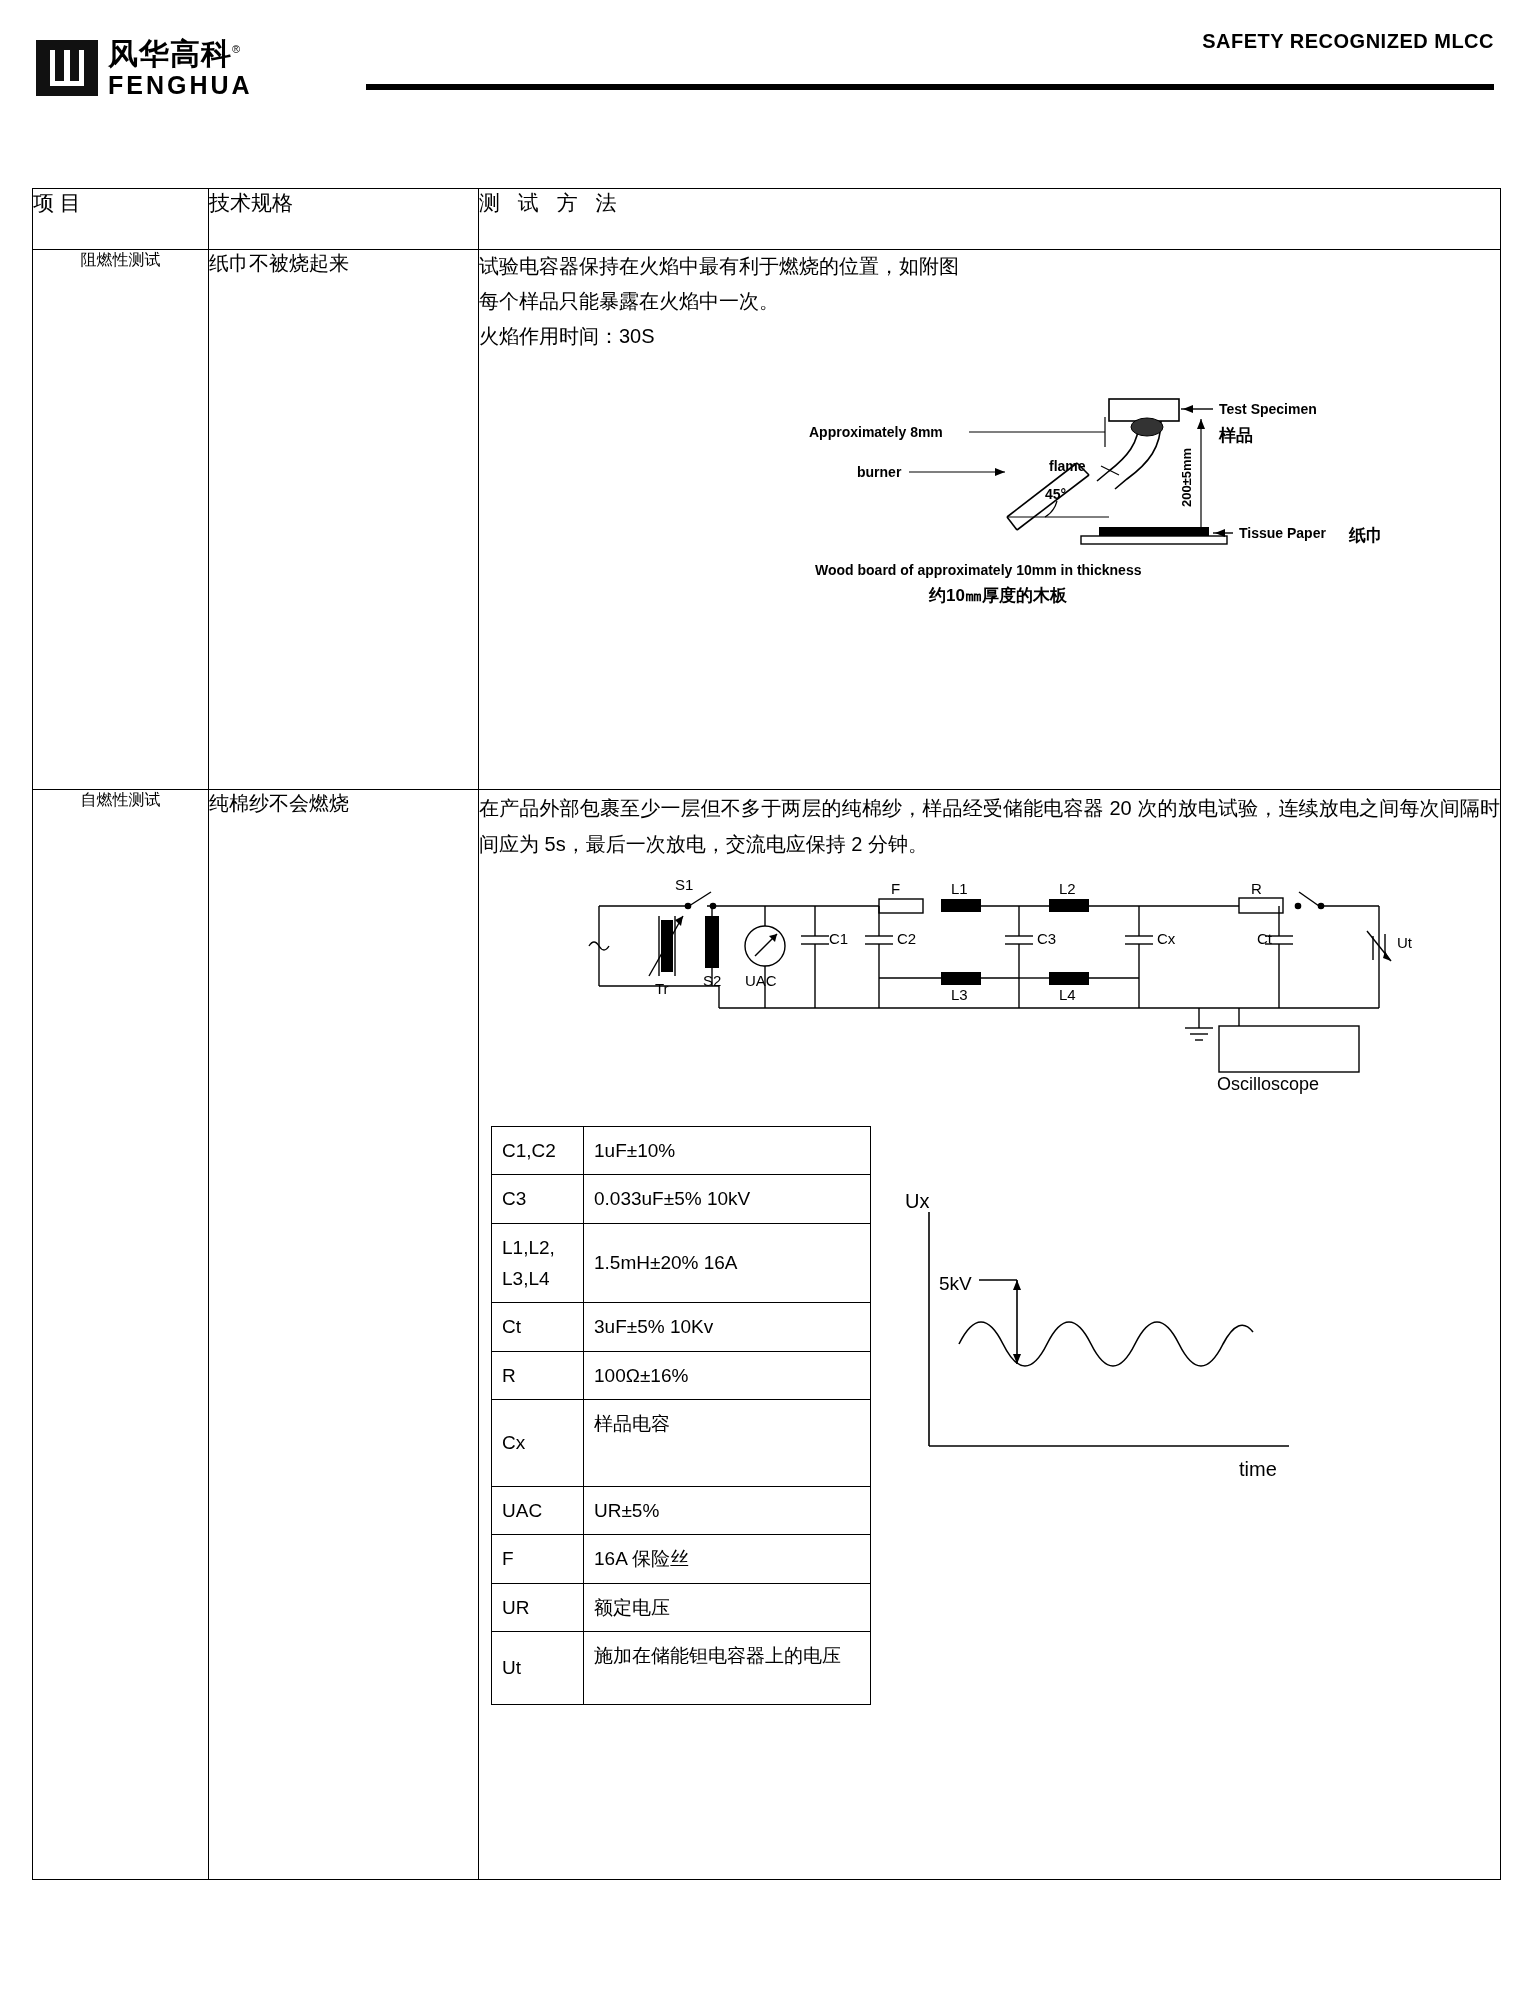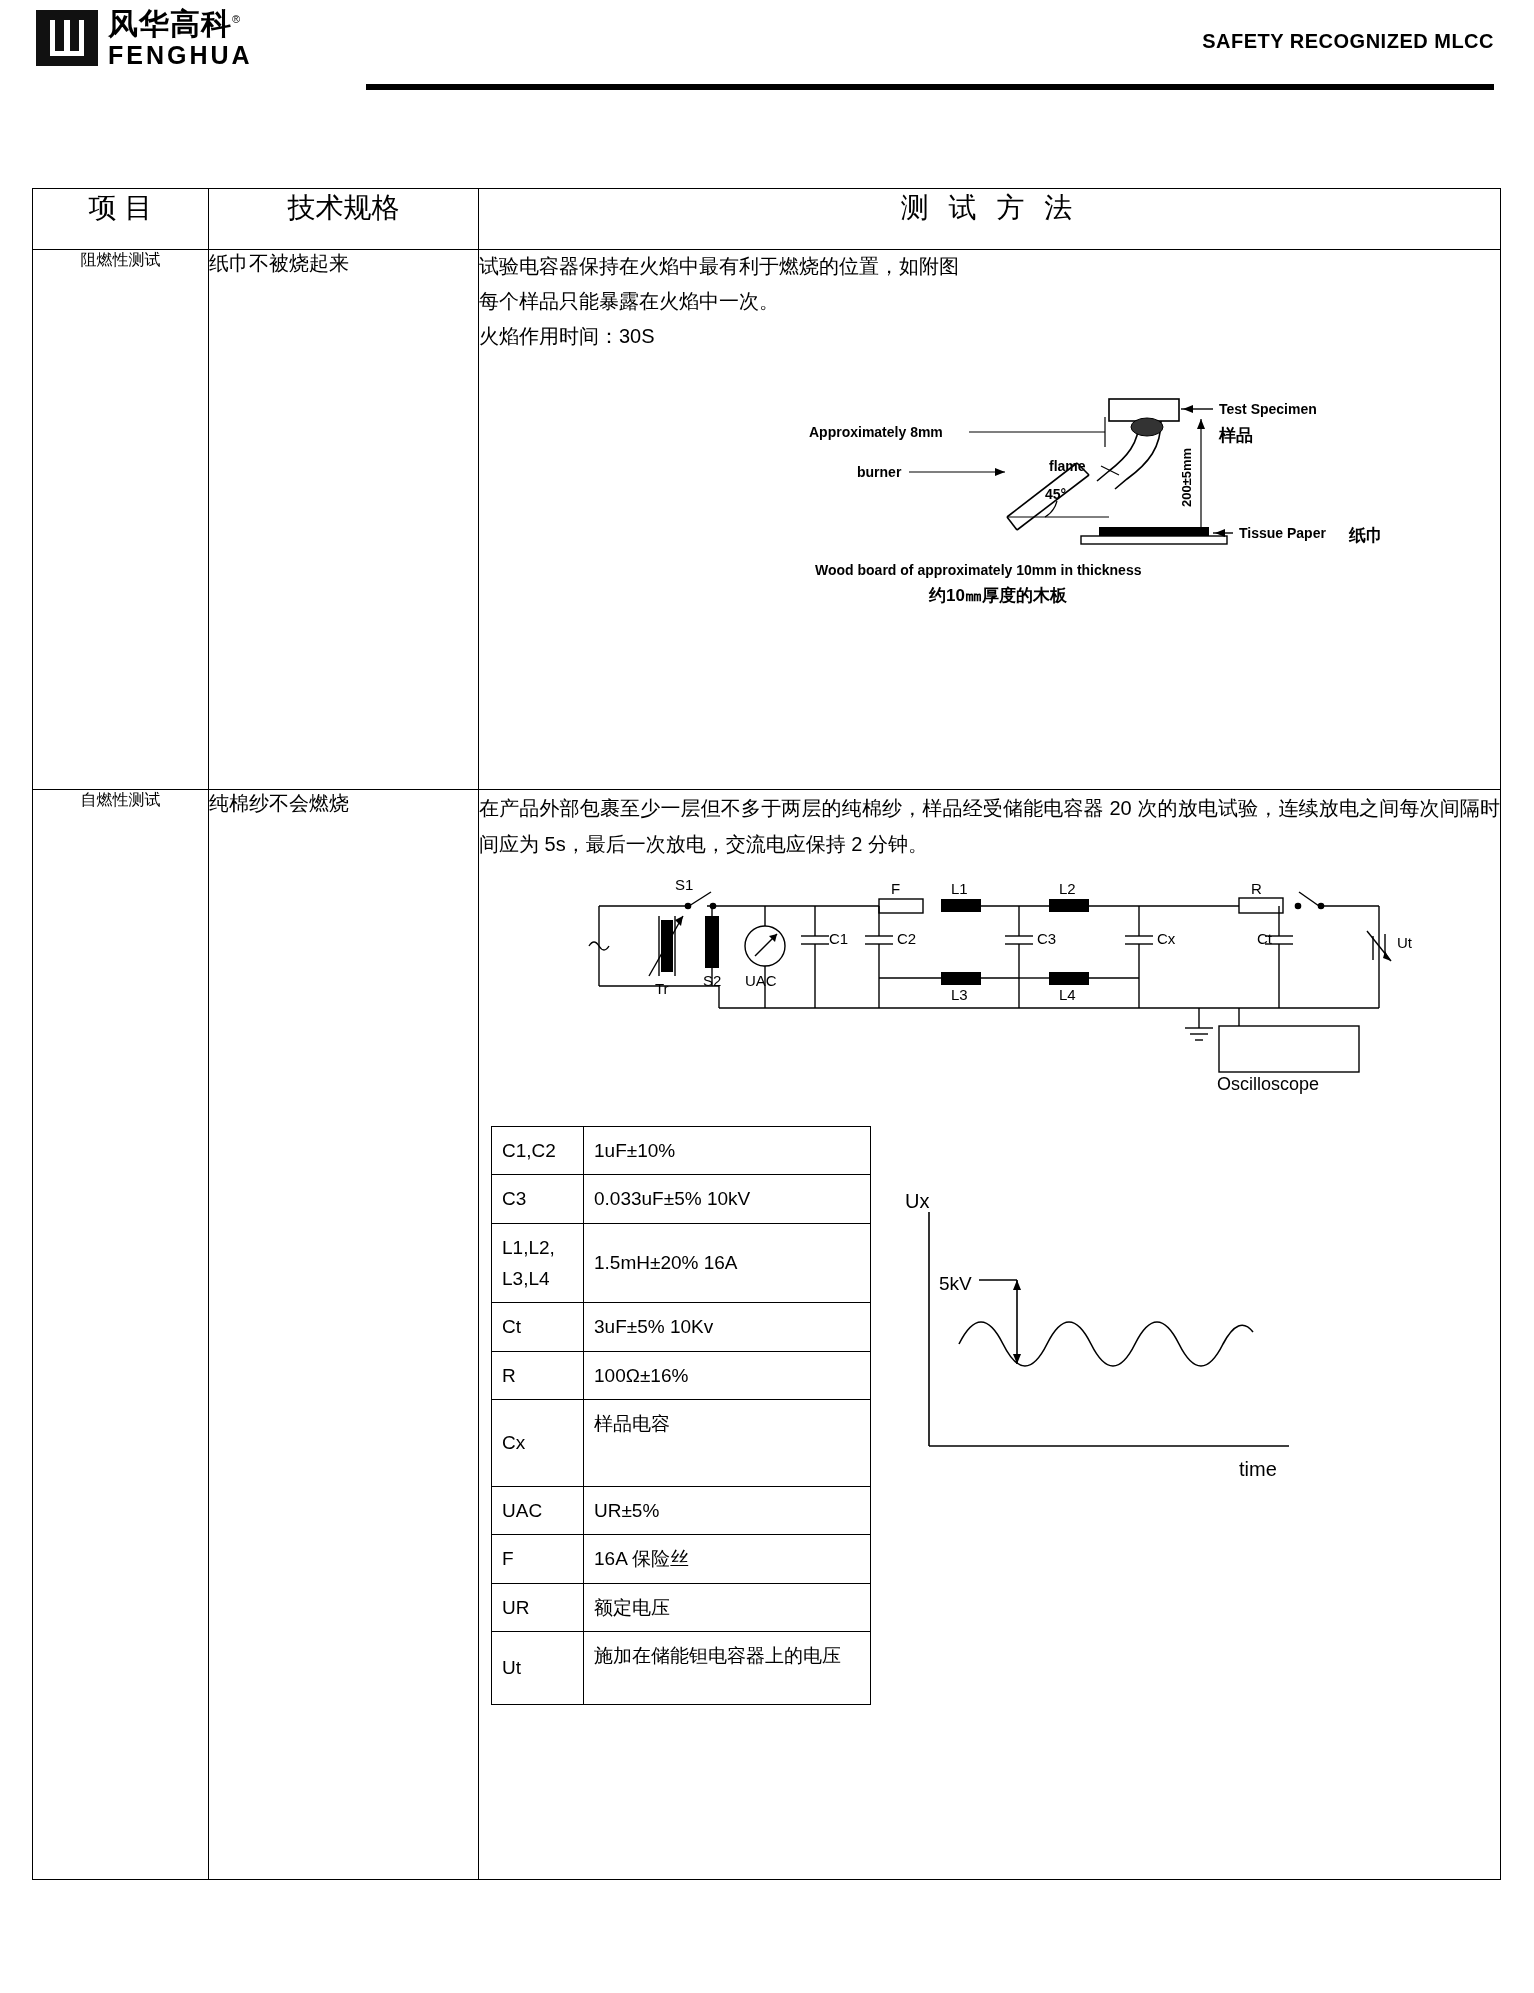--- a/index.html
+++ b/index.html
@@ -23,21 +23,21 @@
 
   
   .header {
     position: relative;
     height: 110px;
     padding: 0;
   }
   .logo-block {
     position: absolute;
     left: 36px;
-    top: 8px;
+    top: 38px;
     display: flex;
     align-items: center;
     justify-content: center;
   }
   .logo-mark {
     width: 62px;
     height: 56px;
     background: #111;
     position: relative;
     margin-right: 10px;
@@ -116,23 +116,23 @@
     border: 1px solid #000;
     vertical-align: top;
     padding: 0;
   }
   .col-item { width: 176px; }
   .col-spec { width: 270px; }
   .col-method { width: 1022px; }
 
   .head-cell {
     height: 60px;
-    text-align: center;
+    text-align: left;
     vertical-align: middle;
-    font-size: 28px;
+    font-size: 21px;
     font-weight: normal;
     font-family: "Liberation Sans", sans-serif;
   }
   .head-cell.method {
     letter-spacing: 6px;
   }
   .cell-center {
     text-align: center;
     vertical-align: middle;
     font-size: 16px;

